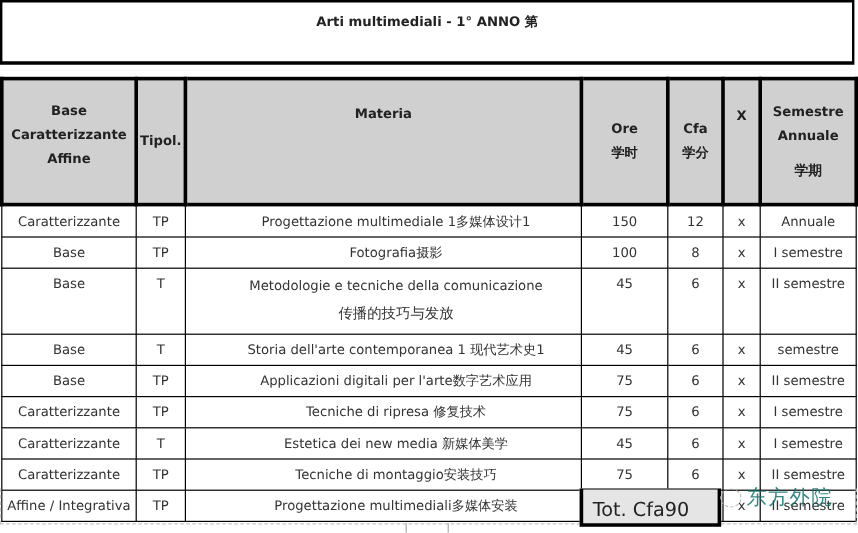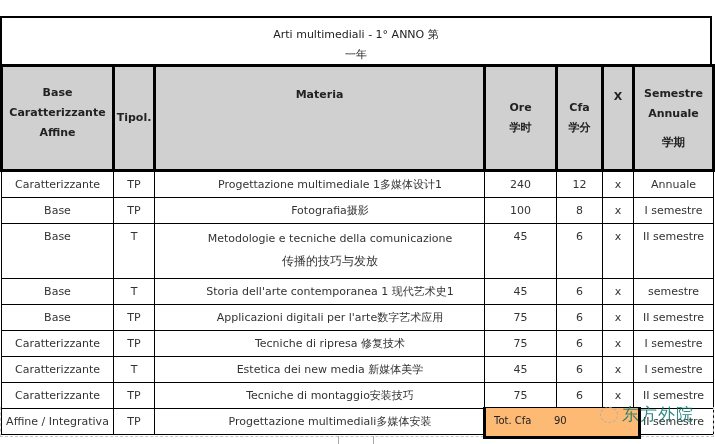--- a/index.html
+++ b/index.html
@@ -1,55 +1,54 @@
 <!DOCTYPE html>
 <html><head>
 <meta charset="utf-8">
 <style>
   html, body { margin:0; padding:0; background:#ffffff; }
   body { width:715px; height:444px; position:relative; overflow:hidden;
          font-family:"DejaVu Sans", "Liberation Sans", sans-serif; color:#222; }
-  .title-box { position:absolute; left:0; top:16px; width:708px; height:49px;
+  .title-box { position:absolute; left:0; top:0; width:708px; height:49px;
                border:2px solid #000; border-bottom:3px solid #000; background:#fff;
-               text-align:center; font-size:11px; font-weight:normal; }
+               text-align:center; font-size:11px; font-weight:bold; }
   .title-line1 { position:absolute; left:0; right:0; top:9px; }
   .title-line2 { position:absolute; left:0; right:0; top:29px; }
   table.grid { position:absolute; left:0; top:64px; border-collapse:collapse;
                table-layout:fixed; width:712px; font-size:11px; }
   table.grid th { background:#d0d0d0; border:3px solid #000; font-weight:bold;
                   font-size:11px; color:#222; height:82px; vertical-align:middle;
                   padding:0; line-height:20px; }
   table.grid td { border:1px solid #000; height:25px; text-align:center;
                   vertical-align:middle; padding:0; color:#333; }
   table.grid td.mat { text-align:center; padding-left:21px; }
   table.grid tr.tall td { height:48px; vertical-align:top; padding-top:6px; }
   table.grid tr.tall td.mat { line-height:22px; padding-top:4px; }
   .xhead { font-size:15px; }
   .sem-head { font-size:10.5px; line-height:18px; }
   .bottom-area { position:absolute; left:0; top:407px; width:712px; height:29px;
                  border-bottom:1px dashed #c8c8c8; border-left:1px dashed #c8c8c8;
                  border-right:1px dashed #c8c8c8; }
   .tot-box { position:absolute; left:483px; top:407px; width:112px; height:28px;
-             border:3px solid #000; border-top:1px solid #000; background:#fdba74;
-             font-size:10px; color:#222;padding-left:40px; }
+             border:3px solid #000; border-top:1px solid #000; background:#e5e5e5;
+             font-size:16px; color:#222; }
   .tot-label { position:absolute; left:8px; top:7px; }
   .tot-value { position:absolute; left:68px; top:7px; }
   .watermark { position:absolute; left:600px; top:403px; height:20px;
                color:#0f766e; font-size:17px; letter-spacing:1px; opacity:0.85; }
   .wm-icon { display:inline-block; width:16px; height:14px; border:1.5px dashed #aaa;
              border-radius:50%; vertical-align:middle; margin-right:4px; }
   .stub { position:absolute; top:436px; height:8px; width:34px; left:338px;
           border-left:1px solid #aaa; border-right:1px solid #aaa; }
 </style>
 </head>
 <body>
 
 <div class="title-box">
   <div class="title-line1">Arti multimediali - 1° ANNO  第</div>
-  <div class="title-line2">一年</div>
 </div>
 
 <table class="grid">
   <colgroup>
     <col style="width:112px">
       <col style="width:41px">
       <col style="width:330px">
     <col style="width:72px">
       <col style="width:46px">
       <col style="width:31px">
@@ -83,21 +82,21 @@
         <div style="font-size:11px;">Annuale</div>
         <div style="font-size:11.5px; margin-top:8px;">学期</div>
       </th>
     </tr>
   </thead>
   <tbody>
     <tr>
       <td>Caratterizzante</td>
       <td>TP</td>
       <td class="mat">Progettazione multimediale 1多媒体设计1</td>
-      <td>240</td>
+      <td>150</td>
       <td>12</td>
       <td>x</td>
       <td>Annuale</td>
     </tr>
     <tr>
       <td>Base</td>
       <td>TP</td>
       <td class="mat">Fotografia摄影</td>
       <td>100</td>
       <td>8</td>

